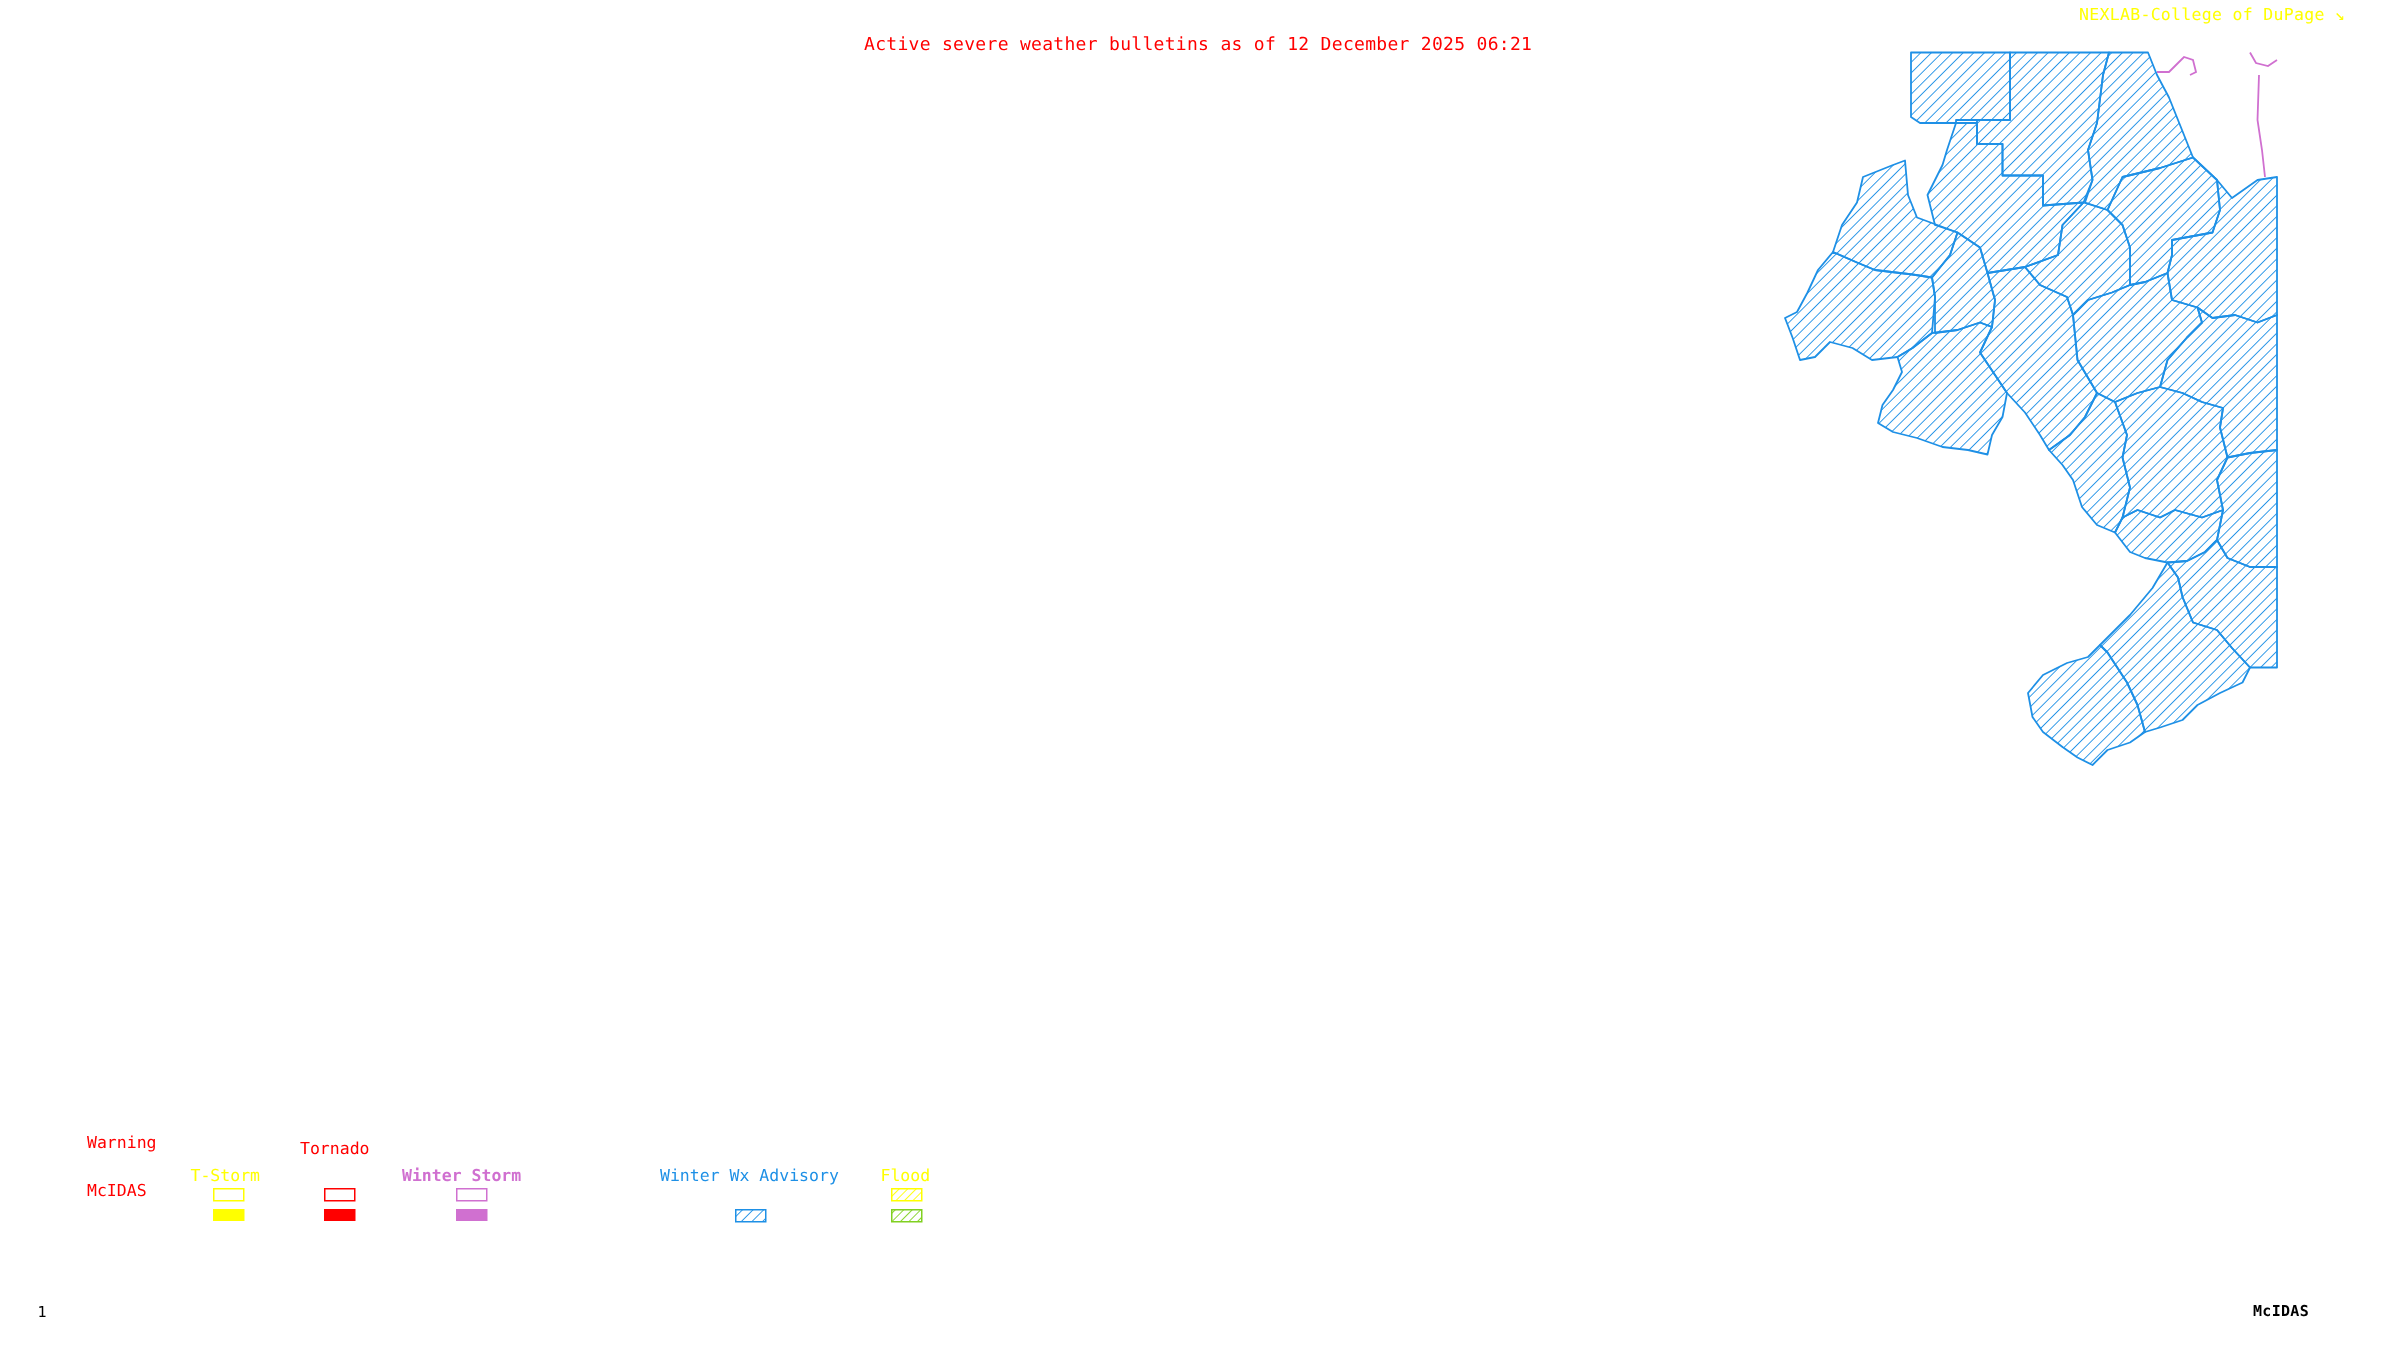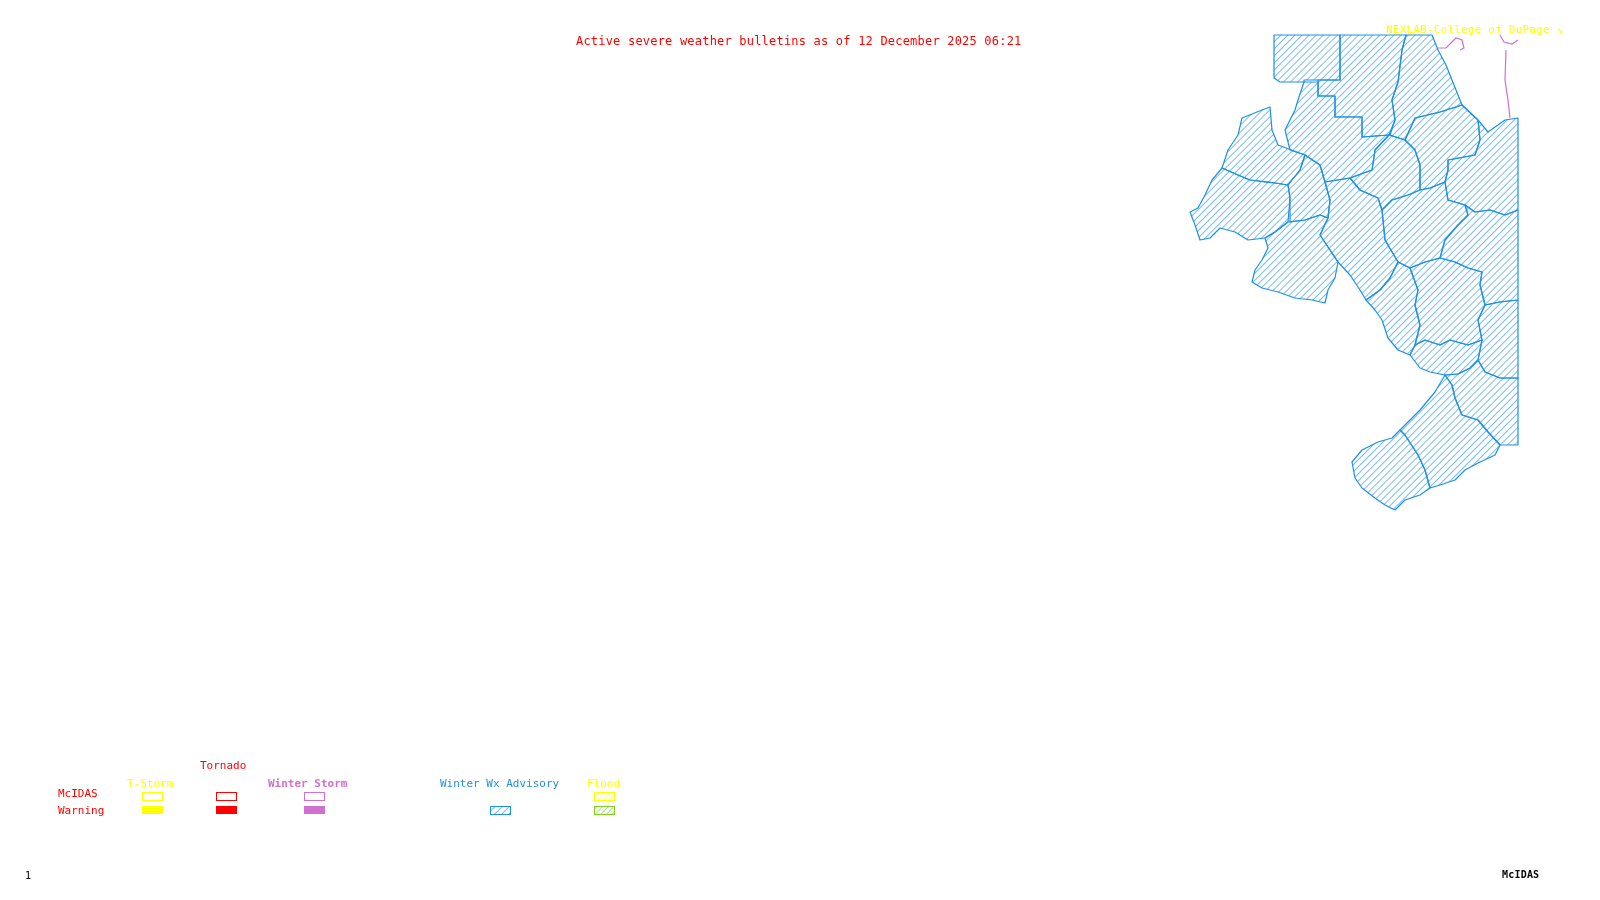--- a/index.html
+++ b/index.html
@@ -1,20 +1,20 @@
 <!DOCTYPE html>
 <html><head>
 <meta charset="utf-8">
 <style>
   html, body { margin: 0; padding: 0; background: #ffffff; }
   body { width: 1600px; height: 900px; position: relative; overflow: hidden;
          font-family: "DejaVu Sans Mono", monospace; }
   .txt { position: absolute; white-space: nowrap; font-size: 11px; line-height: 12px; letter-spacing: 0.2px; }
-  #title { left: 576px; top: 35px; color: #ff0000; font-size: 12px; }
-  #credit { left: 1386px; top: 4px; color: #ffff00; font-size: 11px; margin-top: 20px; }
+  #title { left: 576px; top: 23px; color: #ff0000; font-size: 12px; }
+  #credit { left: 1386px; top: 4px; color: #ffff00; font-size: 11px; }
   #frame-num { left: 25px; top: 870px; color: #000000; font-size: 10px; }
   #brand { left: 1502px; top: 869px; color: #000000; font-size: 10px; font-weight: bold; }
   #map { position: absolute; left: 0; top: 0; width: 1600px; height: 900px; }
   .legend-h { position: absolute; font-size: 11px; line-height: 12px; white-space: nowrap; }
   .row-label { position: absolute; font-size: 11px; line-height: 12px; color: #ff0000; }
 </style>
 </head>
 <body>
 
 <svg id="map" viewBox="0 0 1600 900" xmlns="http://www.w3.org/2000/svg">
@@ -85,16 +85,16 @@
   <span>↘</span>
 </div>
 
 <div class="legend-h" style="left:127px;top:778px;color:#ffff00;">T-Storm</div>
 <div class="legend-h" style="left:200px;top:760px;color:#ff0000;">Tornado</div>
 <div class="legend-h" style="left:268px;top:778px;color:#d070d0;font-weight:bold;">Winter Storm</div>
 <div class="legend-h" style="left:440px;top:778px;color:#1e90e6;">Winter Wx Advisory</div>
 <div class="legend-h" style="left:587px;top:778px;color:#ffff00;">Flood</div>
 
 <div class="row-label" style="left:58px;top:788px;">McIDAS</div>
-<div class="row-label" style="left:58px;top:805px;">Warning</div>
+<div class="row-label" style="left:58px;top:756px;">Warning</div>
 
 <div id="frame-num" class="txt">1</div>
 <div id="brand" class="txt">McIDAS</div>
 
 </body></html>

